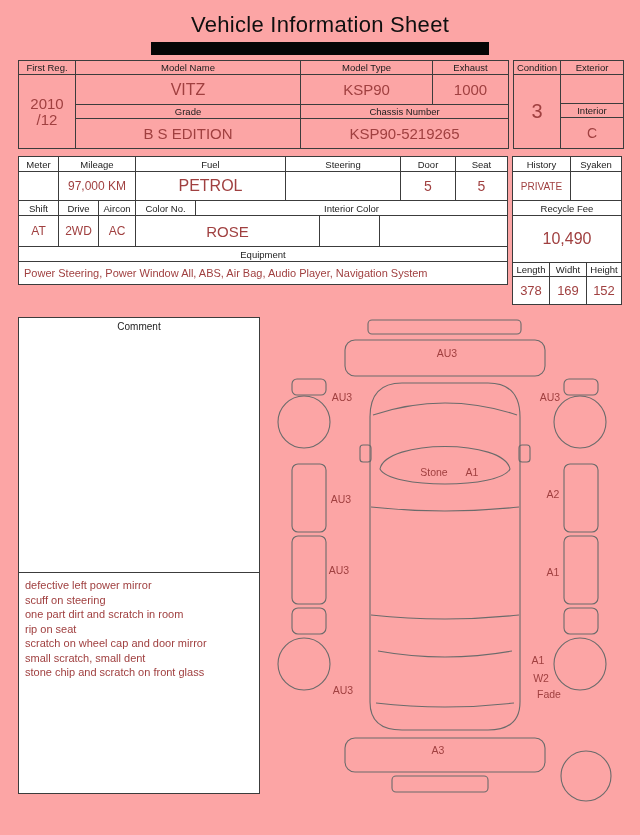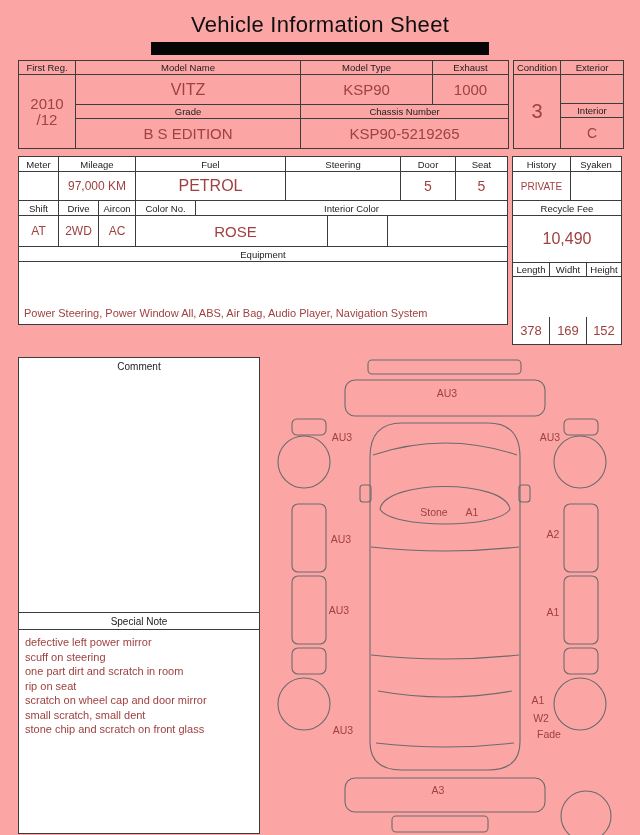--- a/index.html
+++ b/index.html
@@ -8,28 +8,28 @@
   .title { text-align:center; font-size:22px; font-weight:500; color:#0f0f0f; padding-top:12px; letter-spacing:0.3px; }
   .redact { width:338px; height:13px; background:#050505; margin:4px auto 0; }
 
   .toprow { display:flex; gap:4px; margin:5px 18px 0; }
   .blockrow { display:flex; gap:4px; margin:7px 18px 0; align-items:flex-start; }
 
   table.t { border-collapse:collapse; table-layout:fixed;border-radius:11px; }
   table.t td { border:1px solid #3c3c3c; padding:0; overflow:hidden; }
   td.h, .hc { font-size:9.5px; color:#1c1c1c; text-align:center; vertical-align:middle; font-weight:400; }
   td.vr { color:#a04040; text-align:center; vertical-align:middle; }
-  .f20 { font-size:20px; } .f16 { font-size:16px; } .f15 { font-size:15px;margin-left:8px; }
+  .f20 { font-size:20px; } .f16 { font-size:16px; } .f15 { font-size:15px; }
   .f14 { font-size:14px; } .f13 { font-size:13px; } .f12 { font-size:12px; }
   .f11 { font-size:11px; } .f10 { font-size:10px; }
   .fr { text-align:left; padding-left:4px; font-size:15px; line-height:16px; }
 
   .gb { border:1px solid #3c3c3c; box-sizing:border-box; background:#fff; }
   .gr { display:flex; border-bottom:1px solid #3c3c3c; }
-  .gb .gr:last-child { border-bottom:none;margin-top:40px; }
+  .gb .gr:last-child { border-bottom:none; }
   .gc { flex:0 0 auto; box-sizing:border-box; border-right:1px solid #3c3c3c;
         display:flex; align-items:center; justify-content:center; overflow:hidden;text-align:center; }
   .gr .gc:last-child { border-right:none; flex:1 1 auto; }
   .vc { color:#a04040; }
   .leftpad { justify-content:flex-start; padding-left:5px; }
 
   .bottom { display:flex; margin:12px 18px 0; }
   .leftcol { flex:0 0 242px; width:242px; }
   .cbox { border:1px solid #3c3c3c; box-sizing:border-box; background:#fff; }
   .boxlabel { text-align:center; font-size:10px; color:#1c1c1c; padding:3px 0 2px; }
@@ -180,21 +180,20 @@
     </div>
   </div>
 
   <div class="bottom">
     <div class="leftcol">
       <div class="cbox" style="height:256px">
         <div class="boxlabel">Comment</div>
         <div class="vc f11" style="padding:4px 6px"></div>
       </div>
       <div class="cbox" style="height:222px; margin-top:-1px">
-        <div class="boxlabel notelabel">Special Note</div>
         <div class="notelines">
           <div>defective left power mirror</div>
           <div>scuff on steering</div>
           <div>one part dirt and scratch in room</div>
           <div>rip on seat</div>
           <div>scratch on wheel cap and door mirror</div>
           <div>small scratch, small dent</div>
           <div>stone chip and scratch on front glass</div>
         </div>
       </div>

